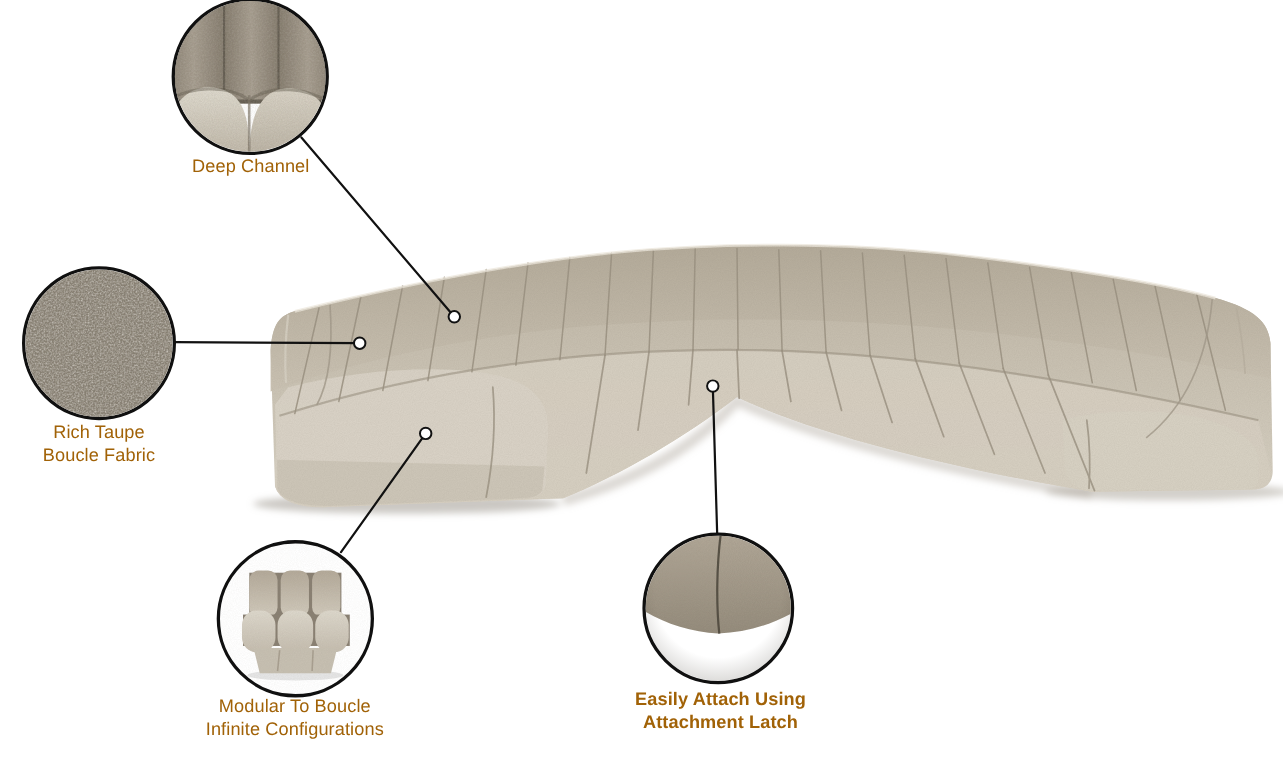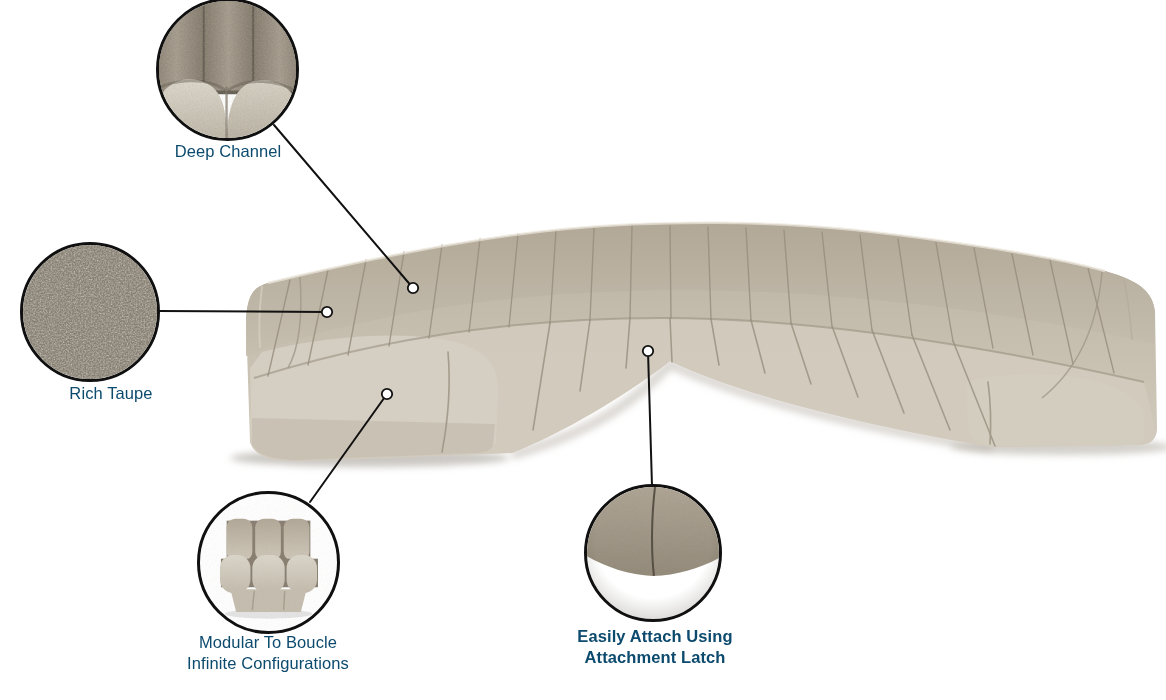--- a/index.html
+++ b/index.html
@@ -7,21 +7,21 @@
     position:relative;width:1166px;height:700px;background:#ffffff;
     font-family:"Liberation Sans",sans-serif;overflow:hidden;
   }
   .layer{position:absolute;left:0;top:0;width:1166px;height:700px;}
   .detail-circle{
     position:absolute;border:3px solid #101010;border-radius:50%;
     overflow:hidden;background:#ffffff;box-sizing:border-box;
   }
   .detail-circle svg{display:block;width:100%;height:100%;}
   .callout-label{
-    position:absolute;text-align:center;color:#0c4a6e;
+    position:absolute;text-align:center;color:#a16207;
     font-size:16.5px;line-height:21px;letter-spacing:.1px;
   }
   .callout-label span{display:block;}
 </style>
 </head>
 <body>
 
 <div class="stage">
 
   <svg class="layer" viewBox="0 0 1166 700" aria-hidden="true">
@@ -243,22 +243,23 @@
       <path d="M 75,-6 C 70,30 70,70 73,97" stroke="#4e483d" stroke-width="2.2" fill="none" opacity="0.9"></path>
       <path d="M -6,-6 L 150,-6 L 150,74 C 126,88 100,96 72,97 C 44,96 16,86 -6,72 Z" fill="#000" filter="url(#grainDark)" opacity="0.2"></path>
       <circle cx="72" cy="66" r="82" fill="url(#vigG)"></circle>
     </svg>
   </div>
 
   <div class="callout-label" style="left:98px;top:141px;width:260px;">
     <span>Deep Channel</span>
   </div>
 
-  <div class="callout-label" style="left:0px;top:383px;width:180px;margin-left:21px;">
+  <div class="callout-label" style="left:0px;top:383px;width:180px;">
     <span>Rich Taupe</span>
+    <span>Boucle Fabric</span>
   </div>
 
   <div class="callout-label" style="left:108px;top:632px;width:320px;">
     <span>Modular To Boucle</span>
     <span>Infinite Configurations</span>
   </div>
 
   <div class="callout-label" style="left:495px;top:626px;width:320px;font-weight:bold;">
     <span>Easily Attach Using</span>
     <span>Attachment Latch</span>

